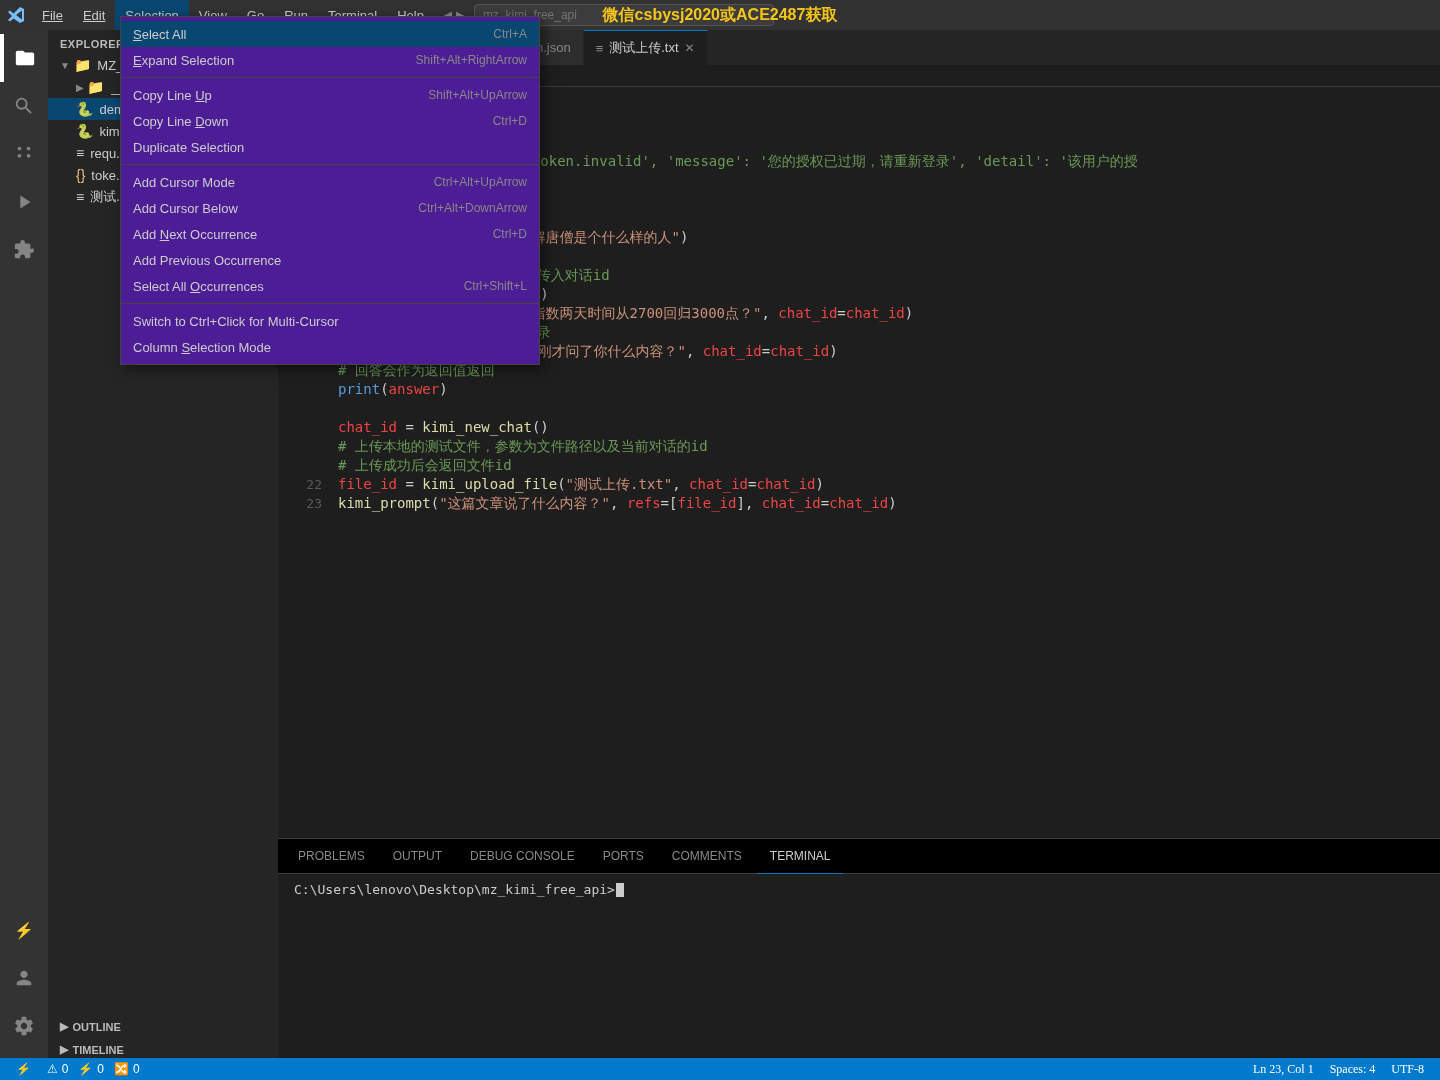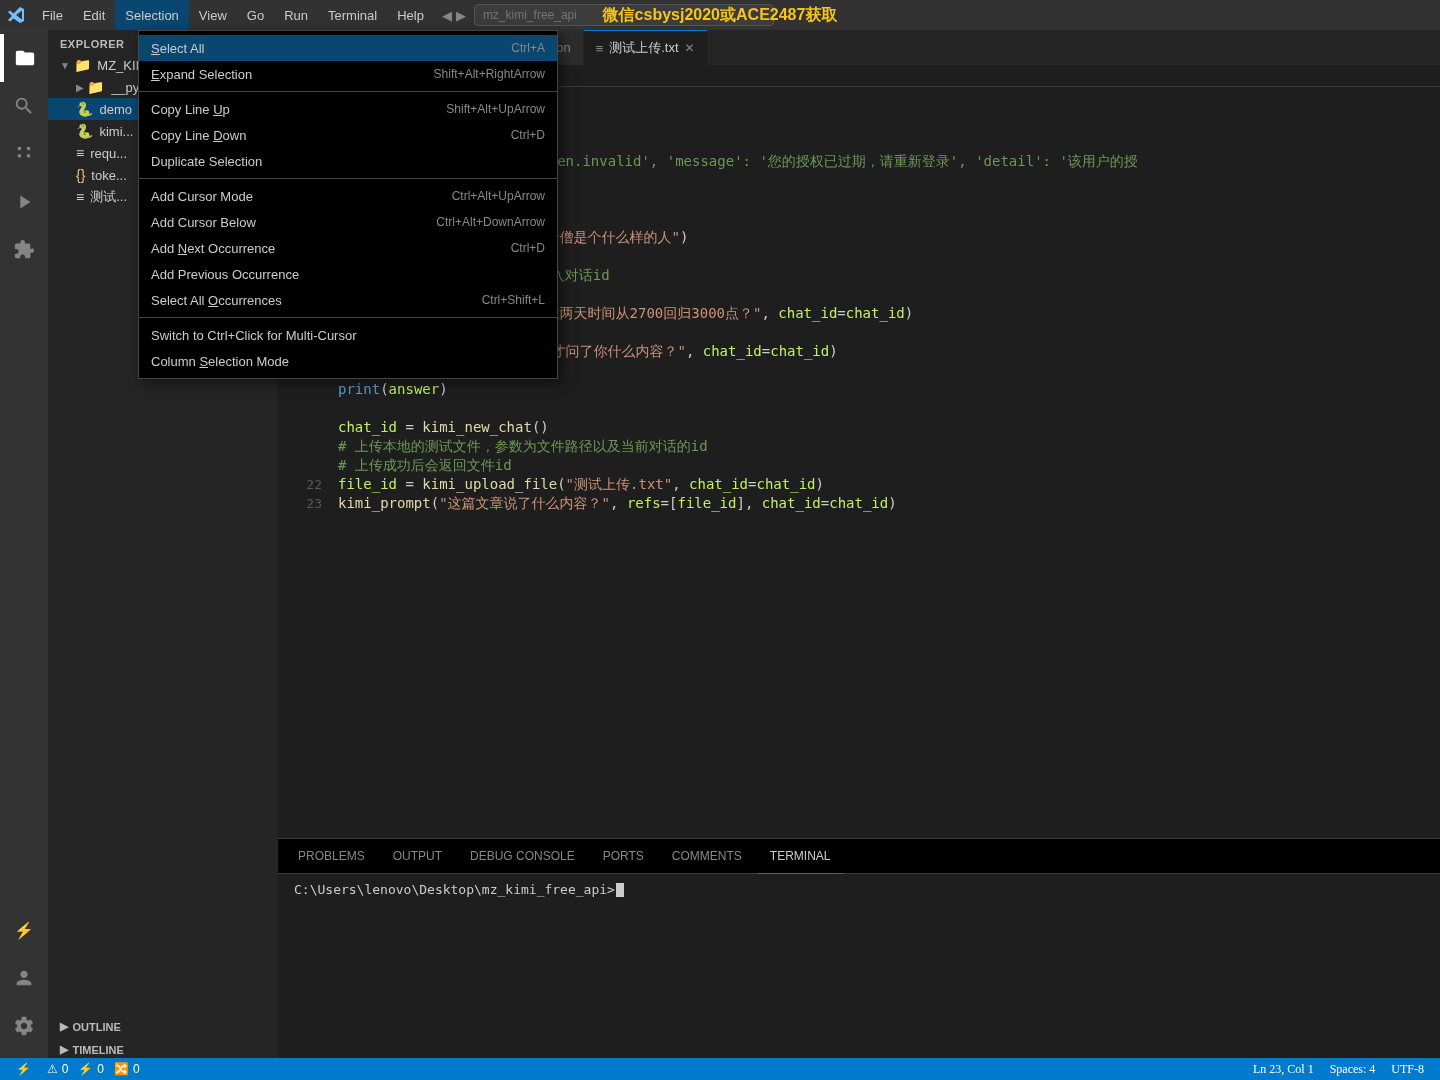--- a/index.html
+++ b/index.html
@@ -40,20 +40,21 @@
       height: 100%;
     }
     .menu-item {
       padding: 7px 10px;
       height: 100%;
       display: flex;
       align-items: center;
       cursor: pointer;
       color: #cccccc;
       font-size: 13px;
+      text-decoration: underline;
     }
     .menu-item:hover, .menu-item.active {
       background: #094771;
     }
     .menu-item.active {
       background: #094771;
     }
     .search-bar {
       background: #3c3c3c;
       border: 1px solid #555;
@@ -253,21 +254,21 @@
       font-size: 13px;
     }
     .line-content {
       flex: 1;
       white-space: pre;
     }
     .c-comment { color: #6a9955; }
     .c-string { color: #ce9178; }
     .c-keyword { color: #569cd6; }
     .c-func { color: #dcdcaa; }
-    .c-var { color: #bef264; }
+    .c-var { color: #ef4444; }
     .c-cn { color: #4ec9b0; }
 
     
     .bottom-panel {
       height: 220px;
       background: #1e1e1e;
       border-top: 1px solid #3c3c3c;
       display: flex;
       flex-direction: column;
     }
@@ -336,29 +337,28 @@
       position: fixed;
       top: 0;
       left: 0;
       width: 100%;
       height: 100%;
       z-index: 100;
       pointer-events: none;
     }
     .dropdown-menu {
       position: absolute;
-      top: 30px;
+      top: 16px;
       left: 120px;
       width: 420px;
-      background: #000000;
+      background: #4c1d95;
       border: 1px solid #454545;
       box-shadow: 4px 4px 12px rgba(0,0,0,0.5);
       z-index: 200;
       padding: 4px 0;
-      margin-left: 18px;
     }
     .menu-row {
       display: flex;
       align-items: center;
       height: 26px;
       padding: 0 12px;
       cursor: pointer;
       position: relative;
     }
     .menu-row.highlighted { background: #094771; }

